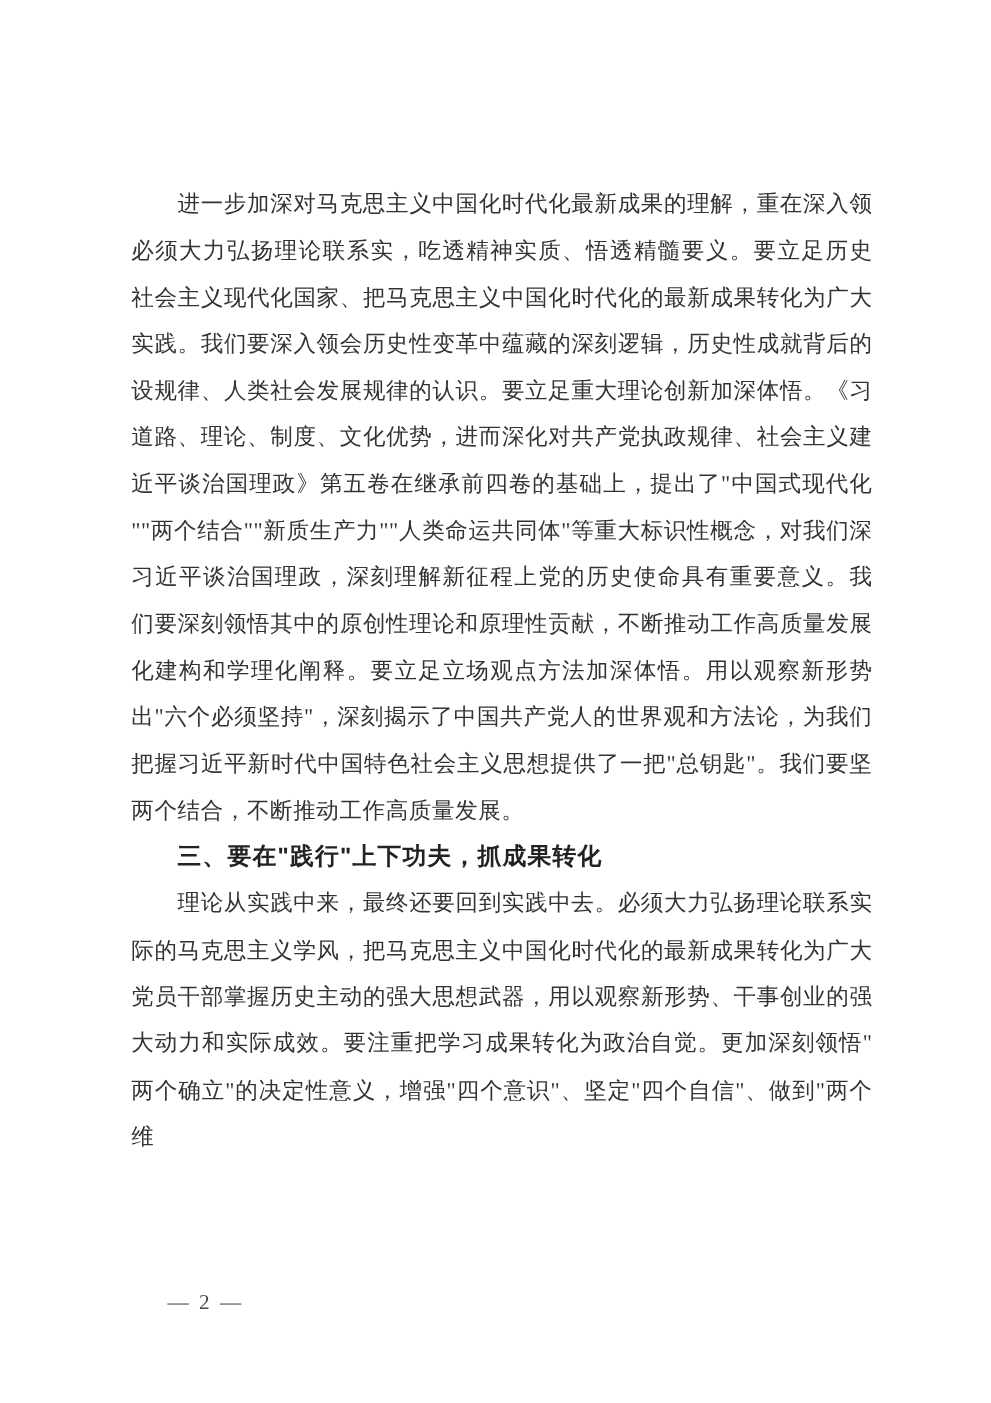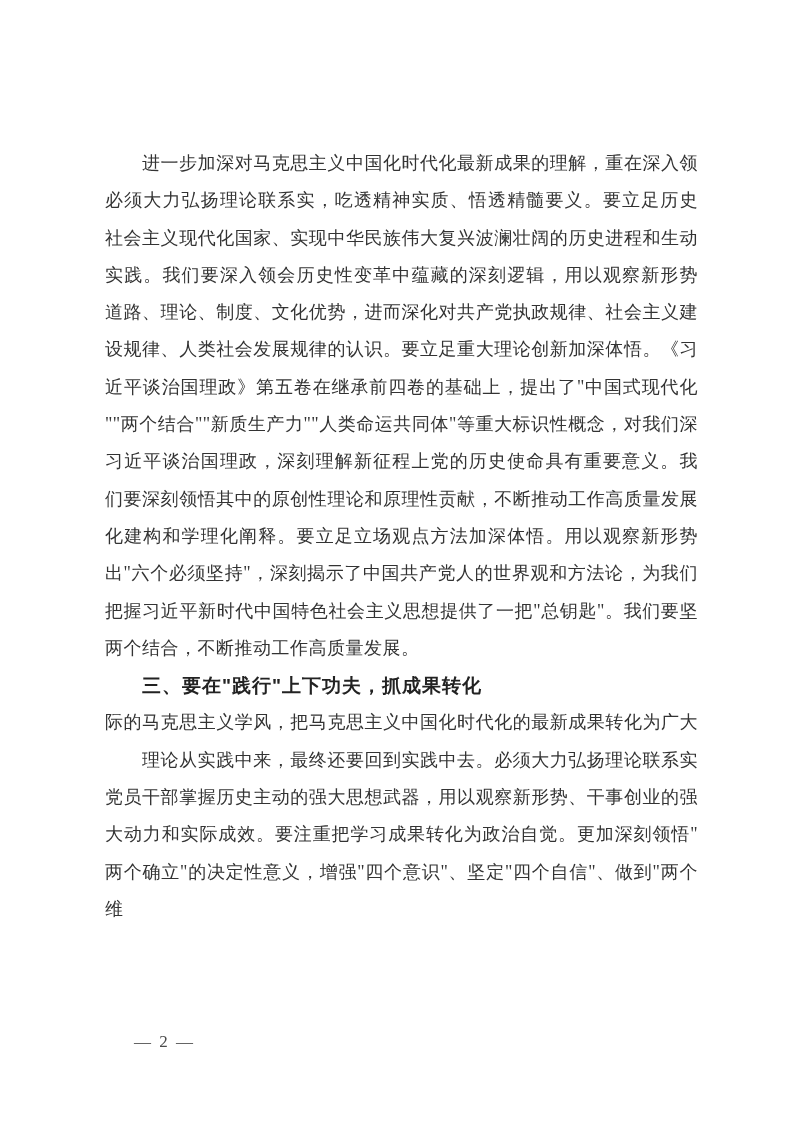--- a/index.html
+++ b/index.html
@@ -57,33 +57,33 @@
     font-family: "Liberation Serif", "DejaVu Serif", serif;
   }
 </style>
 </head>
 <body>
 
 <div class="page">
   <div class="text-block" id="text-block">
       <div class="line indent flush">进一步加深对马克思主义中国化时代化最新成果的理解，重在深入领</div>
       <div class="line flush">必须大力弘扬理论联系实，吃透精神实质、悟透精髓要义。要立足历史</div>
-      <div class="line flush">社会主义现代化国家、实现中华民族伟大复兴波澜壮阔的历史进程和生动</div>
-      <div class="line flush">实践。我们要深入领会历史性变革中蕴藏的深刻逻辑，用以观察新形势</div>
+      <div class="line flush">社会主义现代化国家、把马克思主义中国化时代化的最新成果转化为广大</div>
+      <div class="line flush">实践。我们要深入领会历史性变革中蕴藏的深刻逻辑，历史性成就背后的</div>
+      <div class="line flush">设规律、人类社会发展规律的认识。要立足重大理论创新加深体悟。《习</div>
       <div class="line flush">道路、理论、制度、文化优势，进而深化对共产党执政规律、社会主义建</div>
-      <div class="line flush">设规律、人类社会发展规律的认识。要立足重大理论创新加深体悟。《习</div>
       <div class="line flush">近平谈治国理政》第五卷在继承前四卷的基础上，提出了"中国式现代化</div>
       <div class="line flush">""两个结合""新质生产力""人类命运共同体"等重大标识性概念，对我们深</div>
       <div class="line flush">习近平谈治国理政，深刻理解新征程上党的历史使命具有重要意义。我</div>
       <div class="line flush">们要深刻领悟其中的原创性理论和原理性贡献，不断推动工作高质量发展</div>
       <div class="line flush">化建构和学理化阐释。要立足立场观点方法加深体悟。用以观察新形势</div>
       <div class="line flush">出"六个必须坚持"，深刻揭示了中国共产党人的世界观和方法论，为我们</div>
       <div class="line flush">把握习近平新时代中国特色社会主义思想提供了一把"总钥匙"。我们要坚</div>
       <div class="line">两个结合，不断推动工作高质量发展。</div>
       <div class="line heading indent">三、要在"践行"上下功夫，抓成果转化</div>
+      <div class="line indent flush">理论从实践中来，最终还要回到实践中去。必须大力弘扬理论联系实</div>
       <div class="line flush">际的马克思主义学风，把马克思主义中国化时代化的最新成果转化为广大</div>
-      <div class="line indent flush">理论从实践中来，最终还要回到实践中去。必须大力弘扬理论联系实</div>
       <div class="line flush">党员干部掌握历史主动的强大思想武器，用以观察新形势、干事创业的强</div>
       <div class="line flush">大动力和实际成效。要注重把学习成果转化为政治自觉。更加深刻领悟"</div>
       <div class="line flush">两个确立"的决定性意义，增强"四个意识"、坚定"四个自信"、做到"两个维</div>
     </div>
   <div class="footer-page-number">— 2 —</div>
 </div>
 
 </body></html>

